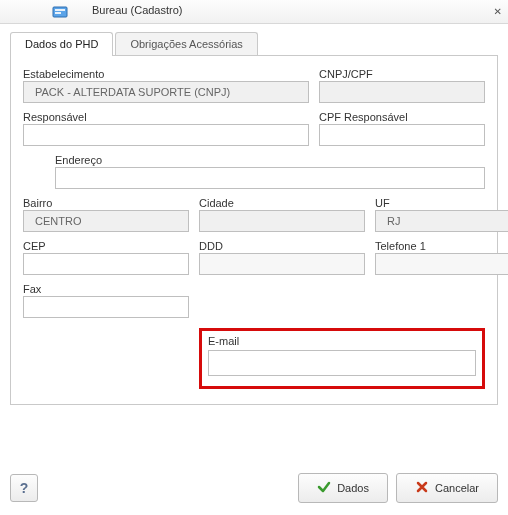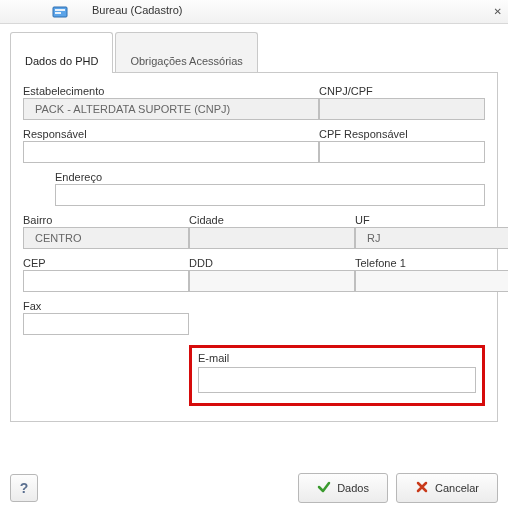--- a/index.html
+++ b/index.html
@@ -4,24 +4,24 @@
   <style>
     * { box-sizing: border-box; margin: 0; padding: 0; }
     body { font-family: "Segoe UI", Tahoma, Arial, sans-serif; font-size: 11px; background: #fff; width: 508px; height: 515px; overflow: hidden; }
     .titlebar { height: 24px; background: linear-gradient(#fdfdfd,#f1f1f1); border-bottom: 1px solid #d8d8d8; display: flex; align-items: center; padding: 0 6px; justify-content: space-between; }
     .titlebar .left { display: flex; align-items: flex-start; gap: 24px; margin-left: 46px; }
     .title-icon { width: 16px; height: 16px; display: inline-block; }
     .titlebar .title { color: #333; }
     .close-icon { font-size: 10px; color: #555; cursor: default; }
     .content { padding: 8px 10px 4px 10px; height: 440px; }
     .tab-strip { display: flex; position: relative; }
-    .tab { padding: 22px 14px 6px 14px; border: 1px solid #c9c9c9; border-bottom: none; background: #f3f3f3; color: #555; border-radius: 3px 3px 0 0; margin-right: 2px; font-size: 11px; }
+    .tab { padding: 5px 14px 6px 14px; border: 1px solid #c9c9c9; border-bottom: none; background: #f3f3f3; color: #555; border-radius: 3px 3px 0 0; margin-right: 2px; font-size: 11px; }
     .tab.active { background: #fff; color: #222; position: relative; z-index: 2; }
     .panel { border: 1px solid #c9c9c9; background: #fff; padding: 12px 12px 18px 12px; margin-top: -1px; position: relative; z-index: 1; height: 350px; }
-    .row { display: flex; margin-bottom: 8px; }
+    .row { display: flex; gap: 10px; margin-bottom: 8px; }
     .field { display: flex; flex-direction: column; }
     .field label { color: #333; font-size: 11px; margin-bottom: 1px; }
     .field input { border: 1px solid #bfbfbf; background: #fff; height: 22px; padding: 2px 11px; font-family: inherit; font-size: 11px; }
     .field input[disabled] { background: #f0f0f0; color: #666; }
     .field input.readonly-lite { background: #f7f7f7; color: #666; }
     .highlight-box { border: 3px solid #d60b0b; padding: 4px 6px 10px 6px; }
     .highlight-box label { color: #333; font-size: 11px; }
     .highlight-box input { border: 1px solid #bfbfbf; background: #fff; height: 26px; width: 100%; margin-top: 3px; padding: 2px 4px; font-family: inherit; }
     .footer { position: absolute; bottom: 12px; left: 10px; right: 10px; display: flex; justify-content: space-between; align-items: center; }
     .footer-right { display: flex; gap: 8px; }

